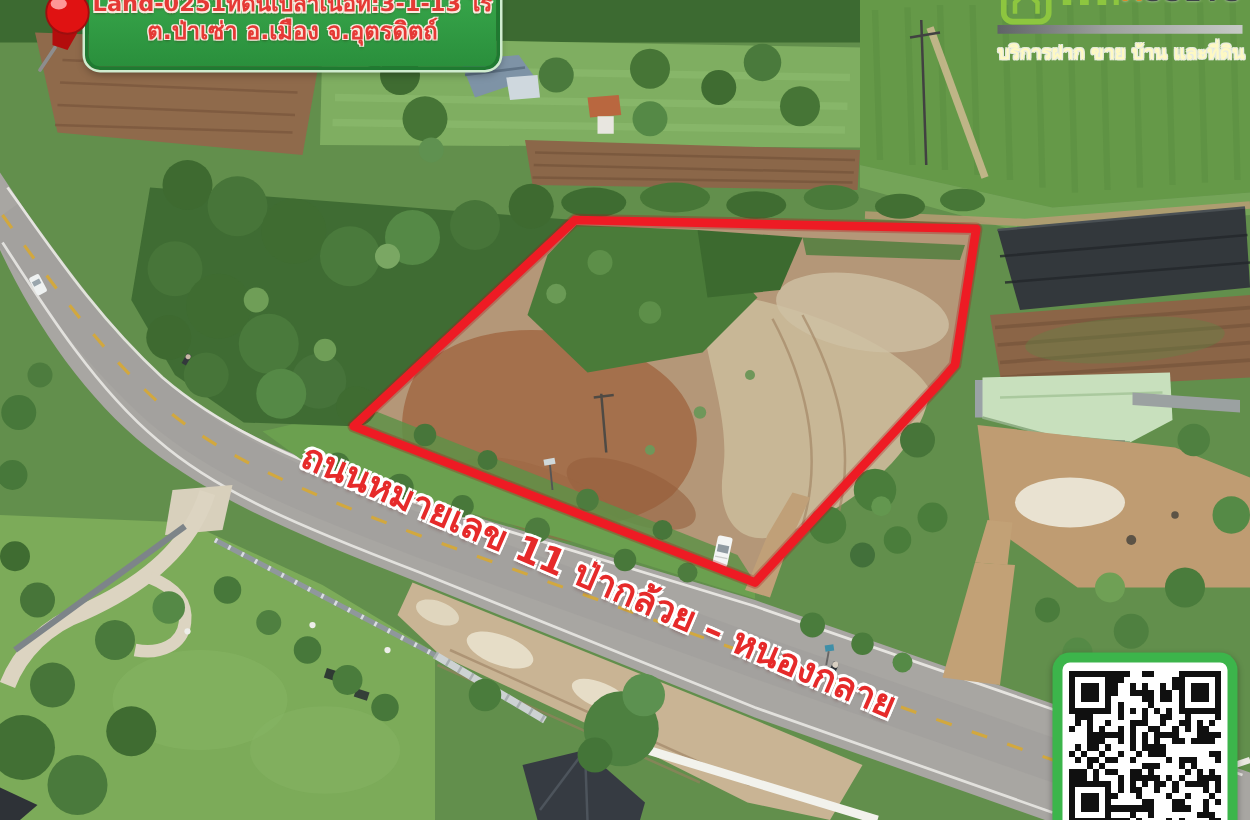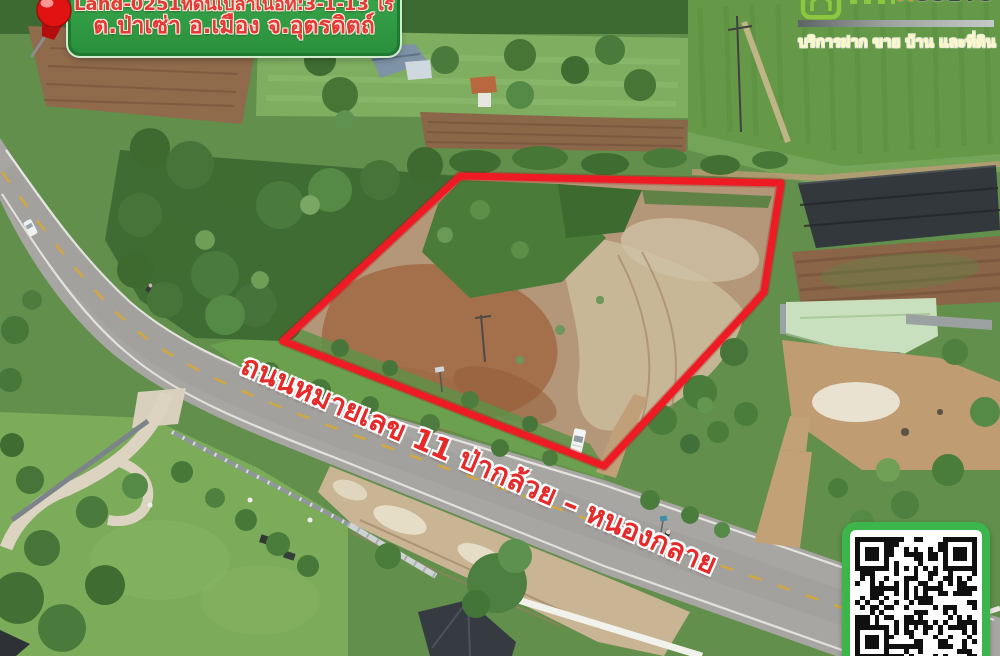--- a/index.html
+++ b/index.html
@@ -7,21 +7,21 @@
          background:#628f4c;font-family:"DejaVu Sans","Liberation Sans",sans-serif;text-decoration:underline;}
   .stage svg{display:block;}
   #scene{position:absolute;left:0;top:0;width:1000px;height:656px;}
 
   
   .banner{position:absolute;left:68px;top:-12px;width:326px;height:62px;
           background:linear-gradient(180deg,#38a74b,#2a8f3c);
           border:3px solid #1f7a31;outline:2px solid #cfeccf;border-radius:12px;
           box-shadow:0 3px 7px rgba(0,0,0,.35);text-align:center;z-index:5;}
   .banner .l1{margin-top:3px;font-size:18px;line-height:20px;}
-  .banner .l2{font-size:23px;line-height:21px;margin-top:1px;}
+  .banner .l2{font-size:19px;line-height:21px;margin-top:1px;}
   .red-outline{color:#e53935;font-weight:bold;white-space:nowrap;
      text-shadow:-1px -1px 0 #fbe9df,1px -1px 0 #fbe9df,-1px 1px 0 #fbe9df,1px 1px 0 #fbe9df,0 2px 2px rgba(60,0,0,.35);}
   .pin{position:absolute;left:16px;top:-18px;width:70px;height:80px;z-index:6;}
 
   
   .logo{position:absolute;left:794px;top:-16px;width:206px;height:70px;z-index:5;}
   .logo .house{position:absolute;left:4px;top:0;width:46px;height:36px;}
   .logo .stems{position:absolute;left:56px;top:0;width:46px;height:30px;}
   .logo .brand{position:absolute;left:104px;top:-2px;font-size:20px;font-weight:bold;
                letter-spacing:2px;color:#3c4246;white-space:nowrap;

